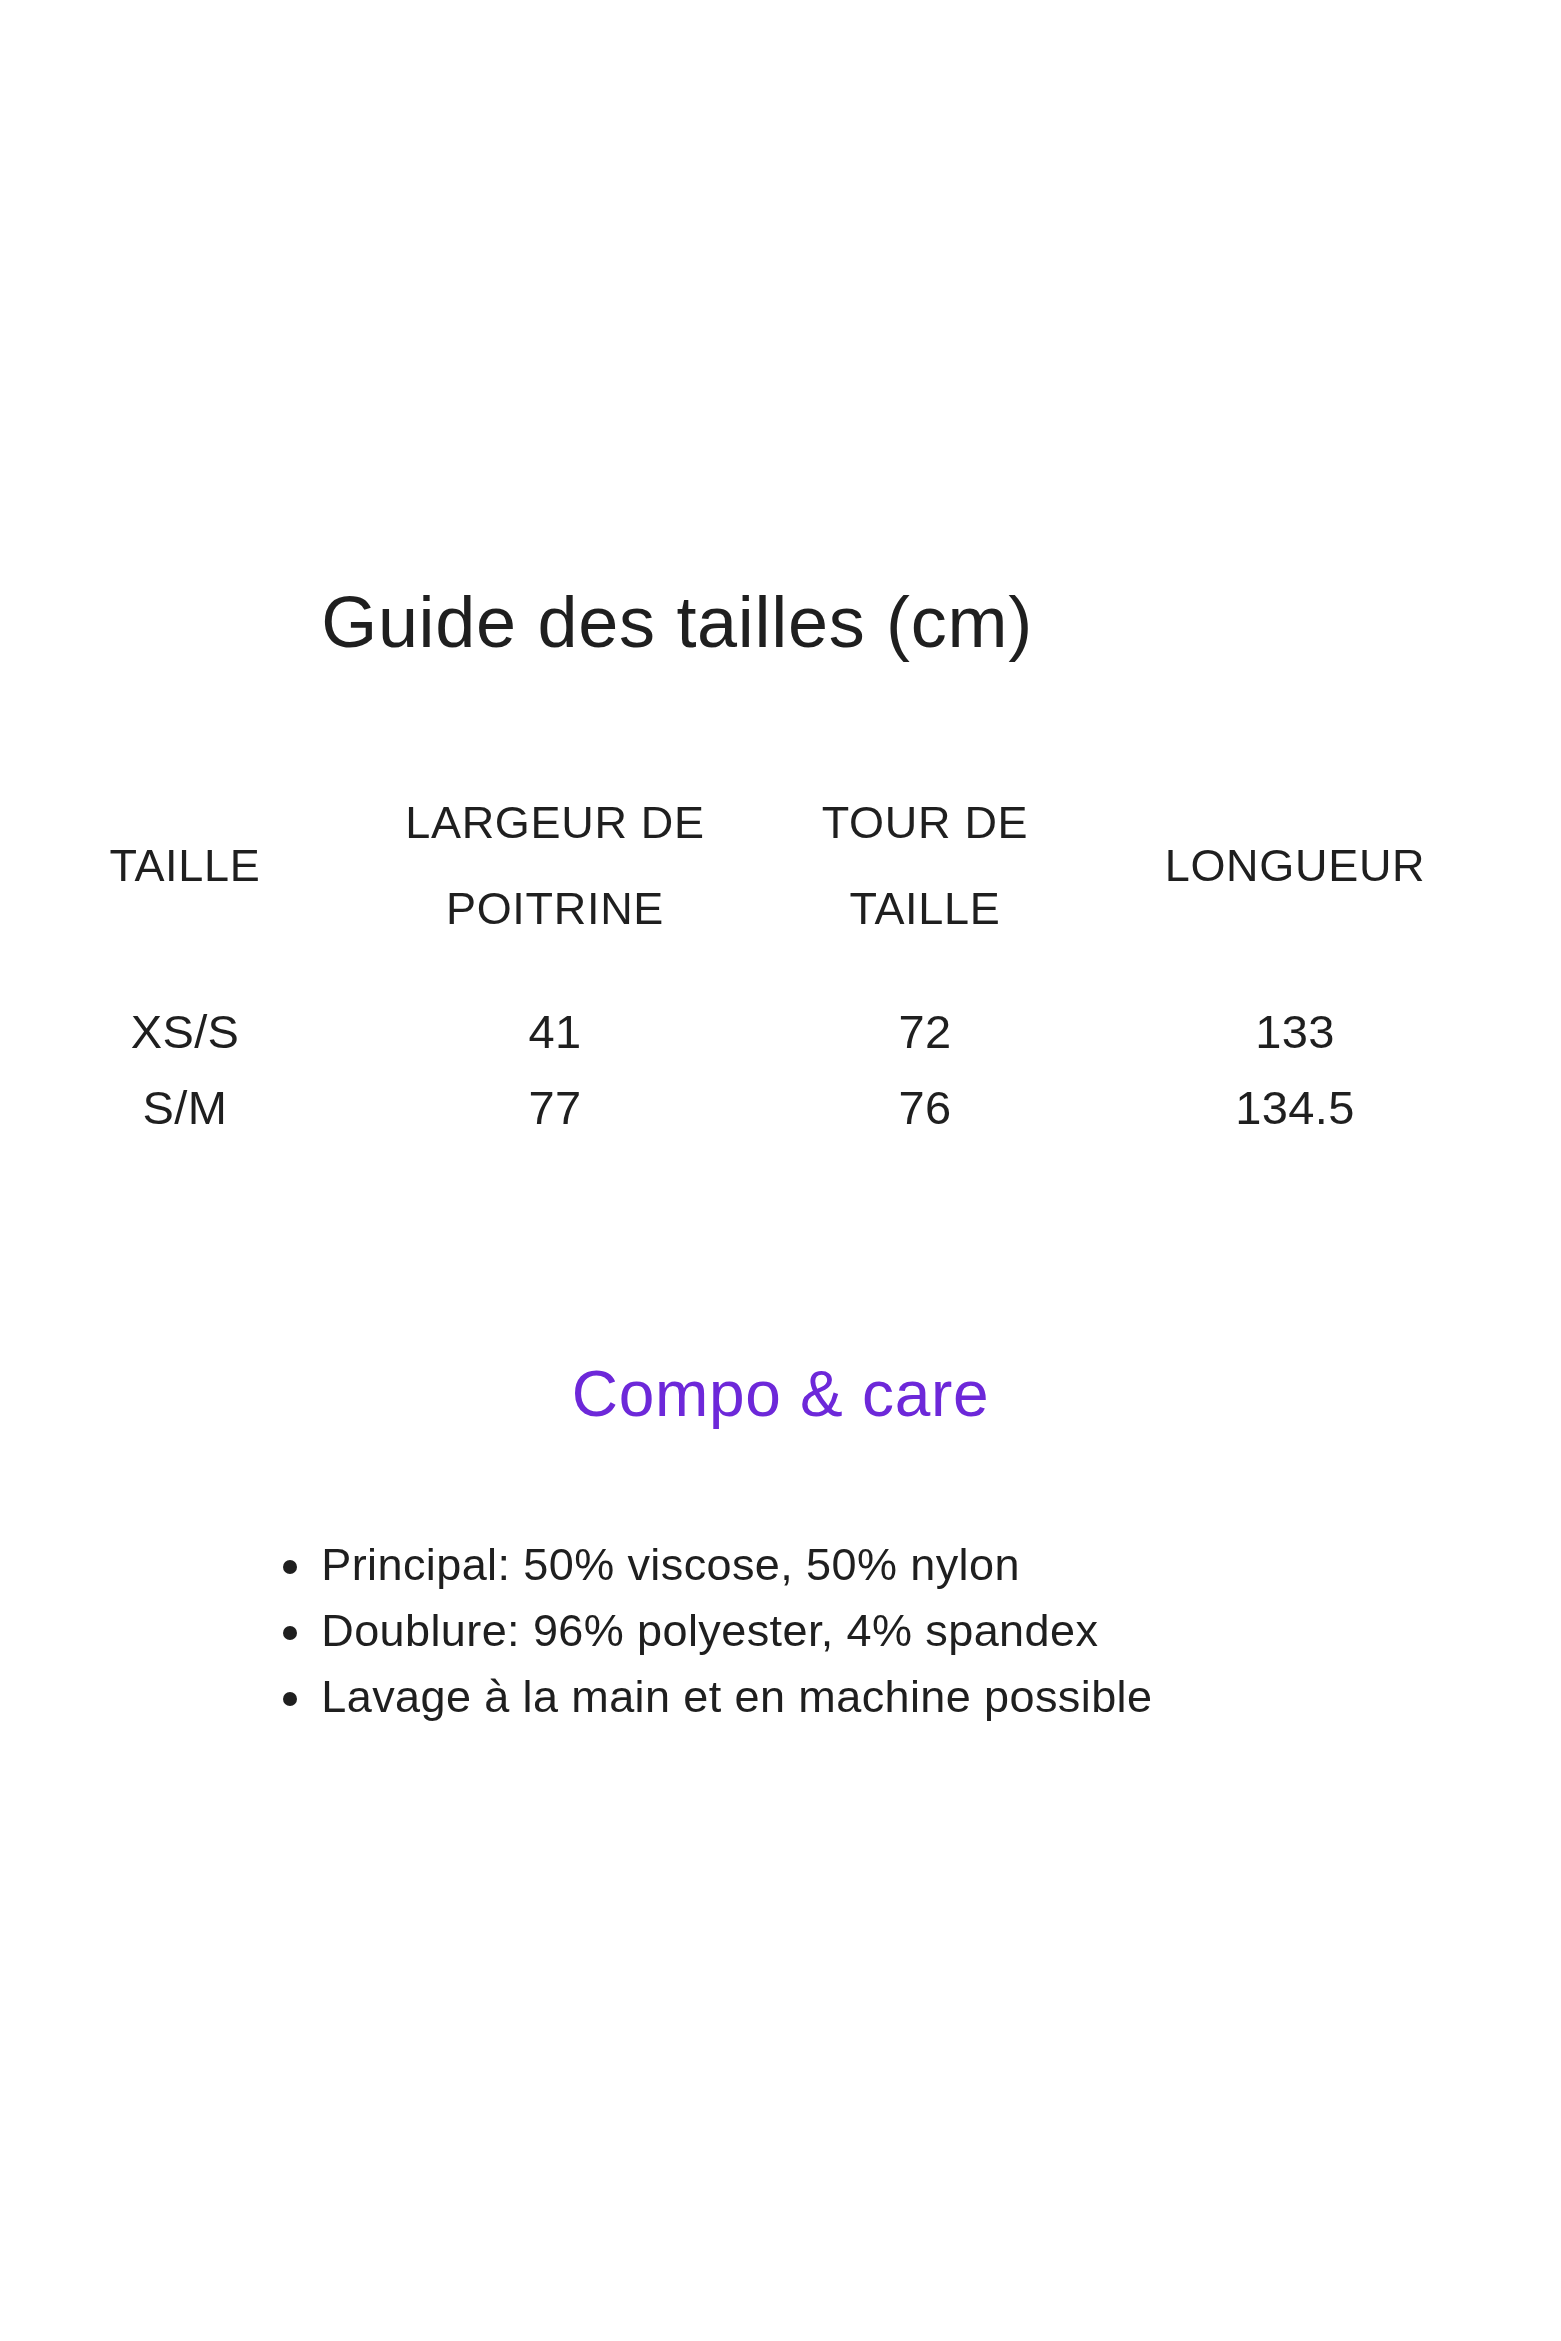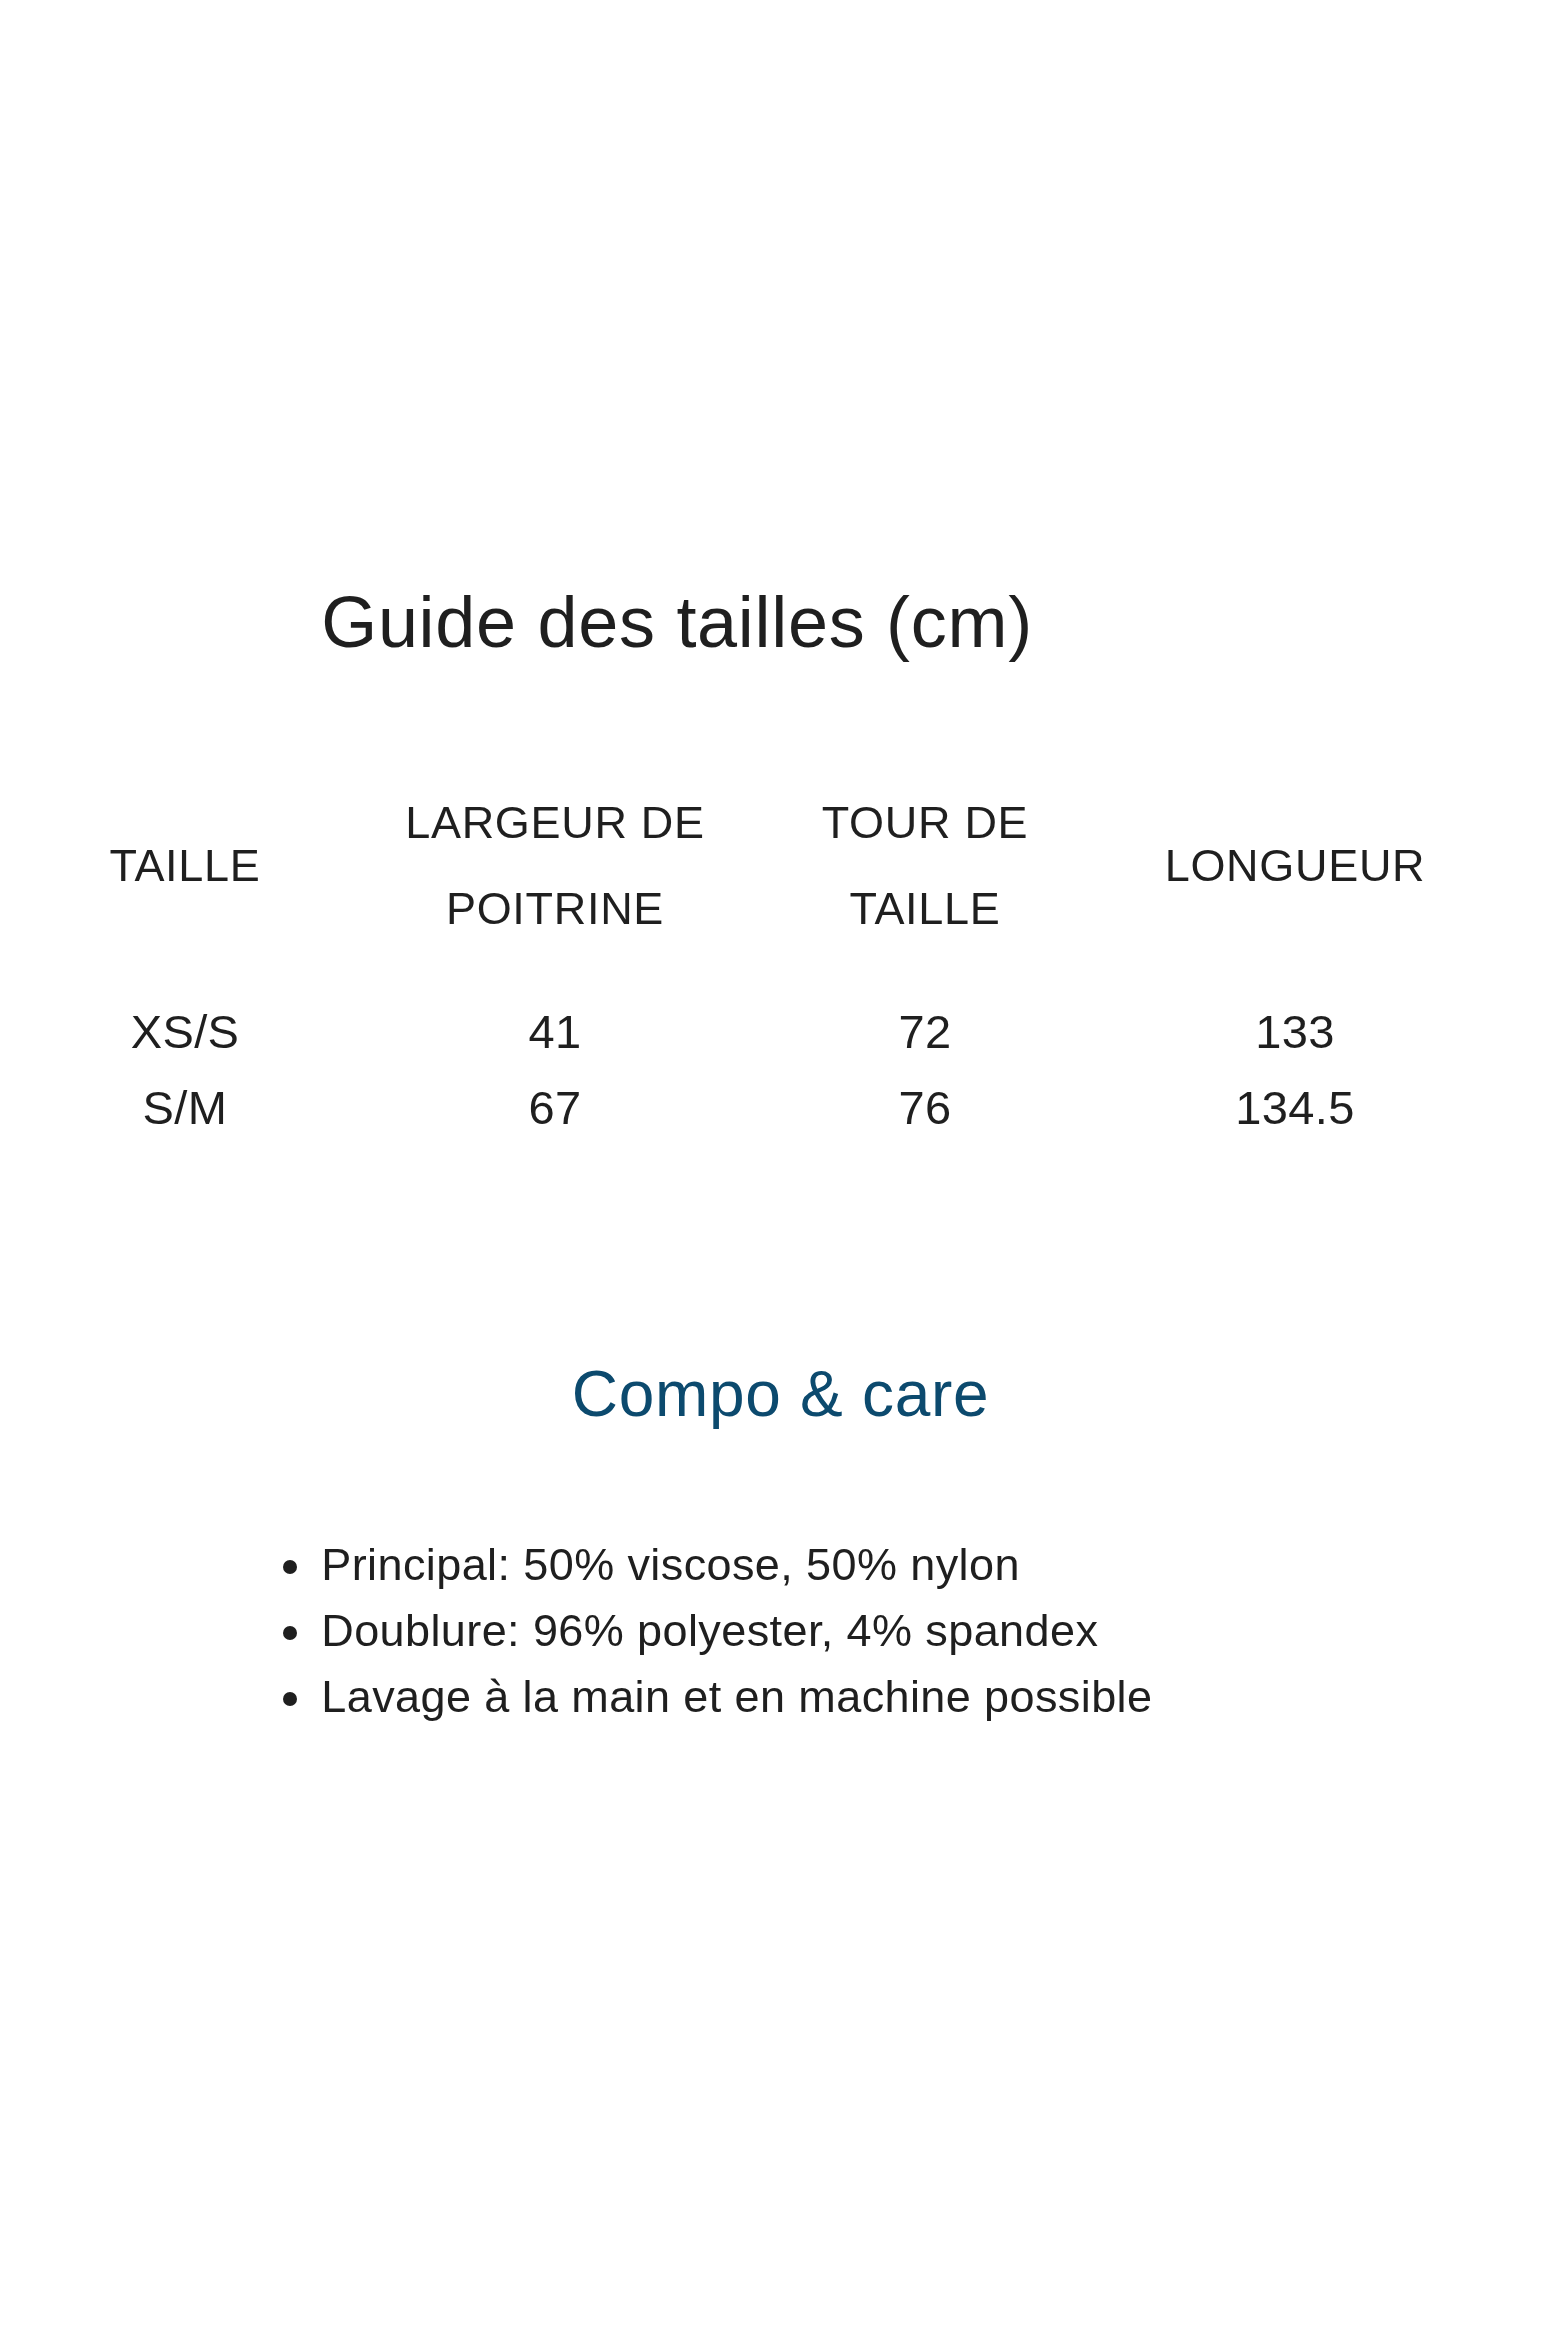--- a/index.html
+++ b/index.html
@@ -64,21 +64,21 @@
   .section-title {
     position: absolute;
     top: 1357px;
     left: 0;
     width: 1561px;
     margin: 0;
     text-align: center;
     font-size: 64px;
     font-weight: 400;
     letter-spacing: 0.7px;
-    color: #0c4a6e;
+    color: #6d28d9;
   }
   .care-list {
     position: absolute;
     top: 1532px;
     left: 280px;
     margin: 0;
     padding: 0 0 0 37px;
     list-style: disc outside;
     font-size: 45px;
     line-height: 66px;
@@ -107,21 +107,21 @@
 
   <div class="size-table-body" id="table-body">
       <div class="tr">
         <div class="td">XS/S</div>
         <div class="td">41</div>
         <div class="td">72</div>
         <div class="td">133</div>
       </div>
       <div class="tr">
         <div class="td">S/M</div>
-        <div class="td">67</div>
+        <div class="td">77</div>
         <div class="td">76</div>
         <div class="td">134.5</div>
       </div>
     </div>
 
   <h2 class="section-title">Compo &amp; care</h2>
 
   <ul class="care-list" id="care-list">
       <li>Principal: 50% viscose, 50% nylon</li>
       <li>Doublure: 96% polyester, 4% spandex</li>

